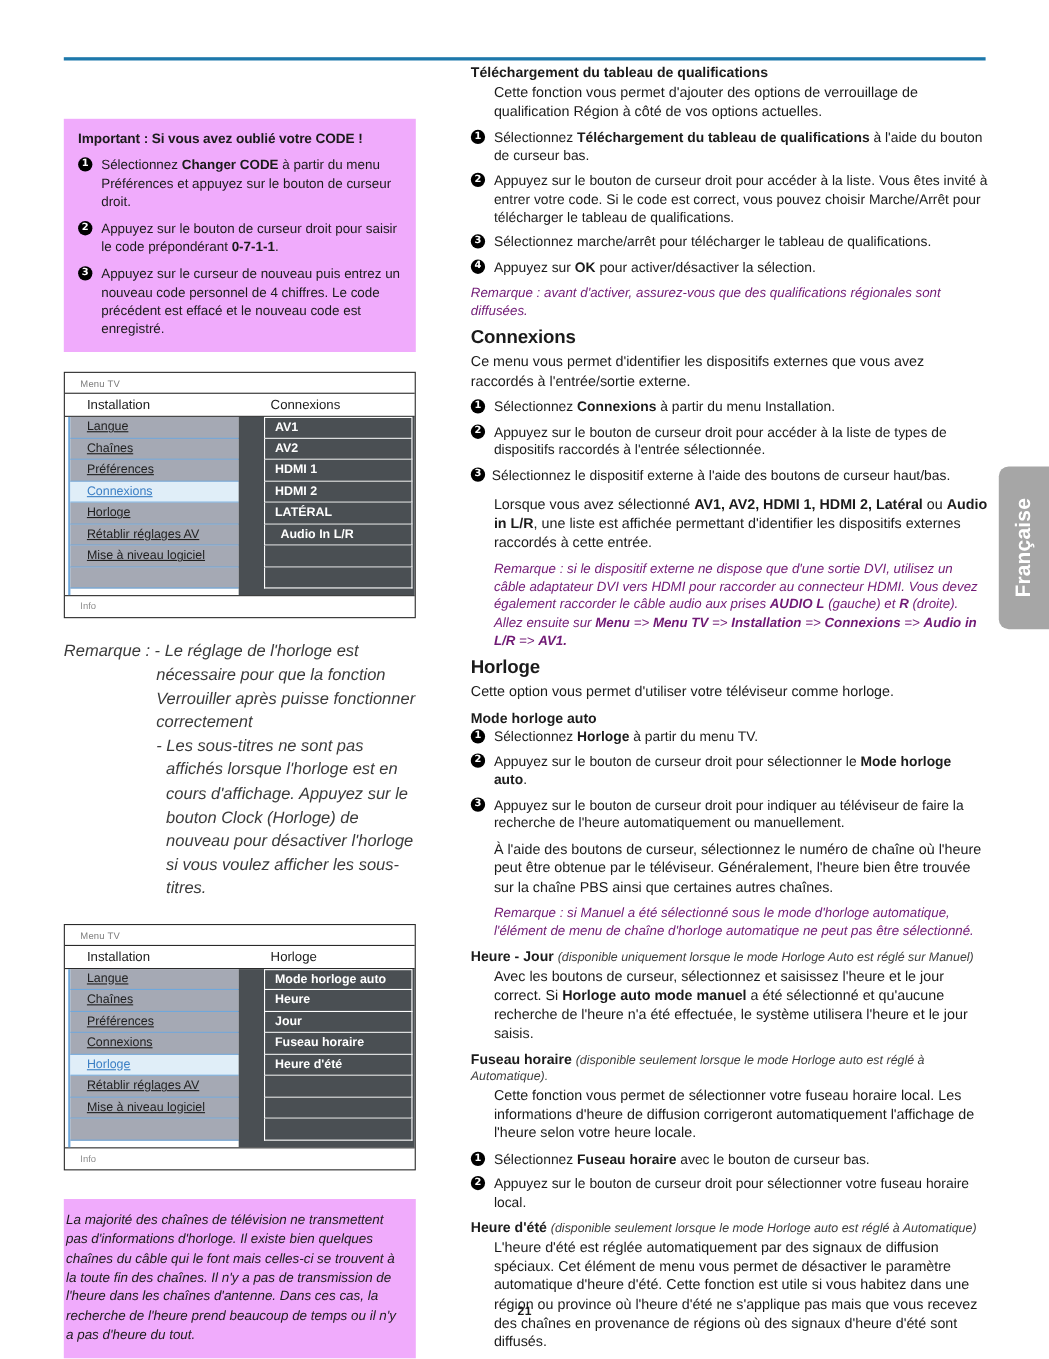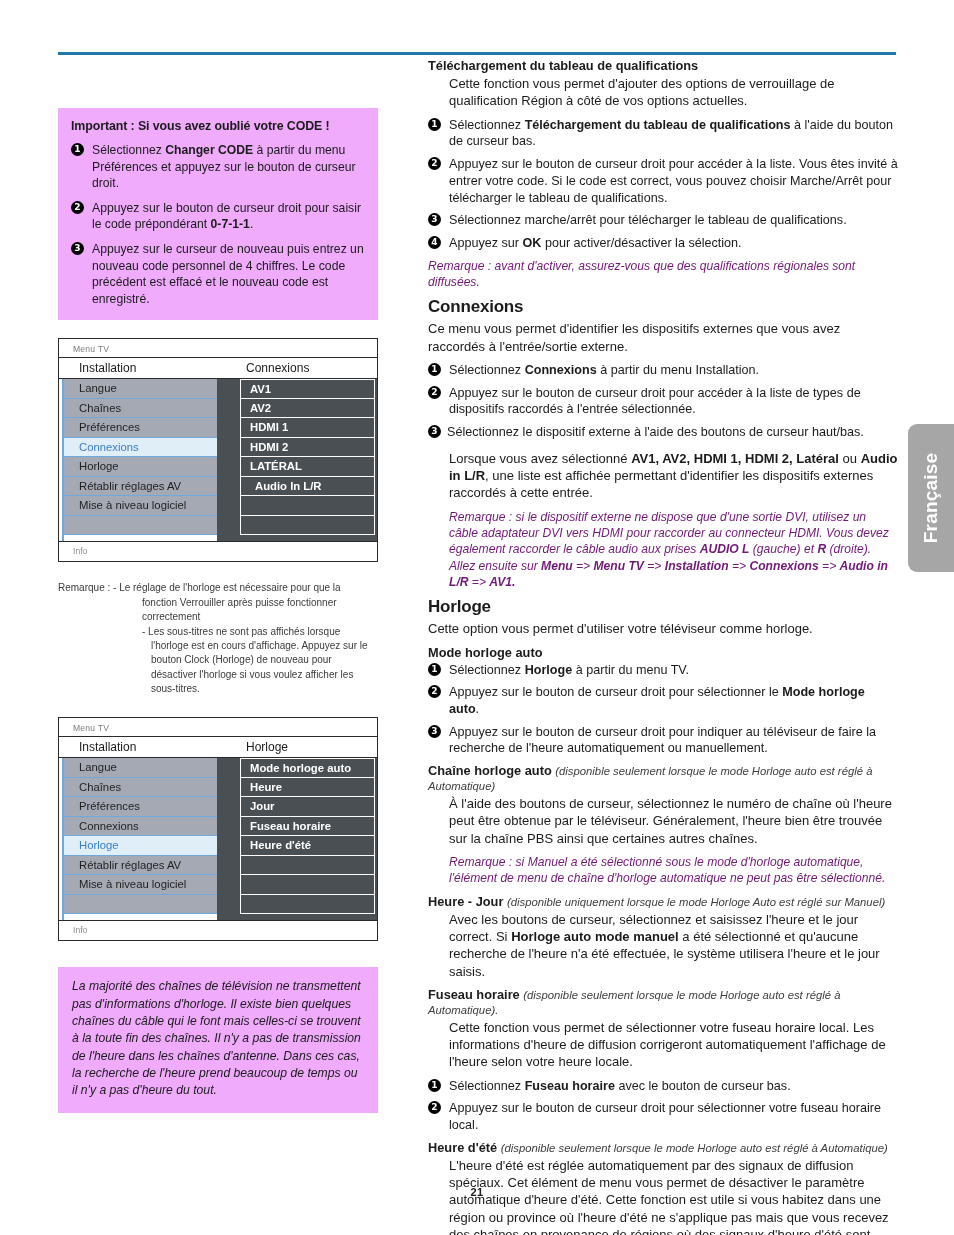--- a/index.html
+++ b/index.html
@@ -63,21 +63,21 @@
   .blue-box .bb-title {
     font-weight: bold;
     font-size: 12.4px;
     margin: 1px 0 9px 0;
     letter-spacing: -0.1px;
   }
   .blue-box.italic-note {
     font-style: italic;
     font-size: 12.2px;
     line-height: 1.42;
-    padding: 11px 14px 13px 14px;
+    padding: 11px 14px 13px 2px;
   }
 
   
   .steps { margin: 0; padding: 0; list-style: none; }
   .steps li {
     position: relative;
     padding-left: 21px;
     margin-bottom: 8px;
     font-size: 12.2px;
     line-height: 1.36;
@@ -135,20 +135,21 @@
   .tv-left .row {
     height: 19.5px;
     line-height: 19.5px;
     background: #a5a9b4;
     border-bottom: 1px solid #6fa8dc;
     padding-left: 15px;
     font-size: 11.3px;
     color: #1f1f1f;
     white-space: nowrap;
     overflow: hidden;
+    text-decoration: underline;
   }
   .tv-left .row.sel {
     background: #e0eef8;
     color: #3b7fc4;
   }
   .tv-left .row.indent { }
   .tv-left .row.blank { }
 
   .tv-mid {
     width: 23px;
@@ -177,21 +178,22 @@
   .tv-right .row.indent { padding-left: 14px; }
   .tv-bottom {
     border-top: 1px solid #2a2a2a;
     padding: 4px 0 5px 14px;
     font-size: 8.6px;
     color: #8d8d8d;
   }
 
   
   .note-italic {
-    font-size: 10px;
+    font-style: italic;
+    font-size: 15px;
     line-height: 1.44;
     color: #3b3b3b;
   }
   .note-hang {
     padding-left: 84px;
     text-indent: -84px;
   }
   .note-hang2 {
     padding-left: 84px;
   }
@@ -370,24 +372,20 @@
     <h2 class="sec mt12">Horloge</h2>
     <p class="body">Cette option vous permet d'utiliser votre téléviseur comme horloge.</p>
 
     <h3 class="sub mt8">Mode horloge auto</h3>
     <ol class="steps">
       <li><span class="num">1</span><span>Sélectionnez <b>Horloge</b> à partir du menu TV.</span></li>
       <li><span class="num">2</span><span>Appuyez sur le bouton de curseur droit pour sélectionner le <b>Mode horloge auto</b>.</span></li>
       <li><span class="num">3</span><span>Appuyez sur le bouton de curseur droit pour indiquer au téléviseur de faire la recherche de l'heure automatiquement ou manuellement.</span></li>
     </ol>
 
-    <h3 class="sub mt8">
-      <span>Chaîne horloge auto</span>
-      <span class="small-it">(disponible seulement lorsque le mode Horloge auto est réglé à Automatique)</span>
-    </h3>
     <p class="body indent tight">À l'aide des boutons de curseur, sélectionnez le numéro de chaîne où l'heure peut être obtenue par le téléviseur. Généralement, l'heure bien être trouvée sur la chaîne PBS ainsi que certaines autres chaînes.</p>
     <p class="rem indent">Remarque : si Manuel a été sélectionné sous le mode d'horloge automatique, l'élément de menu de chaîne d'horloge automatique ne peut pas être sélectionné.</p>
 
     <h3 class="sub mt8">
       <span>Heure - Jour</span>
       <span class="small-it">(disponible uniquement lorsque le mode Horloge Auto est réglé sur Manuel)</span>
     </h3>
     <p class="body indent">Avec les boutons de curseur, sélectionnez et saisissez l'heure et le jour correct. Si <b>Horloge auto mode manuel</b> a été sélectionné et qu'aucune recherche de l'heure n'a été effectuée, le système utilisera l'heure et le jour saisis.</p>
 
     <h3 class="sub mt8">

